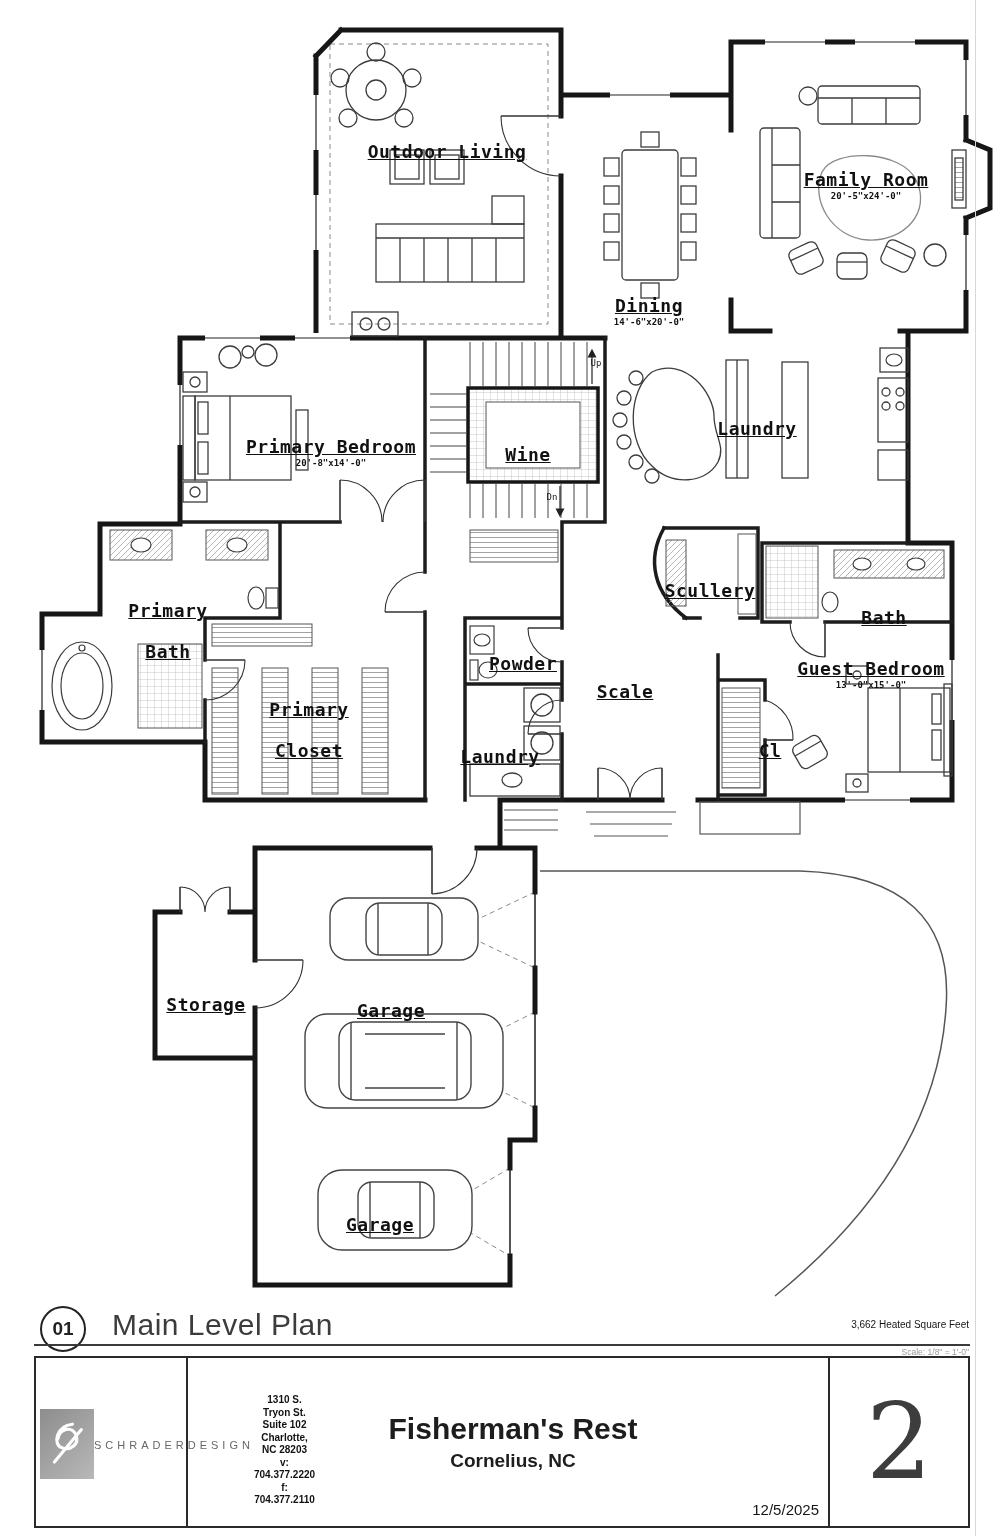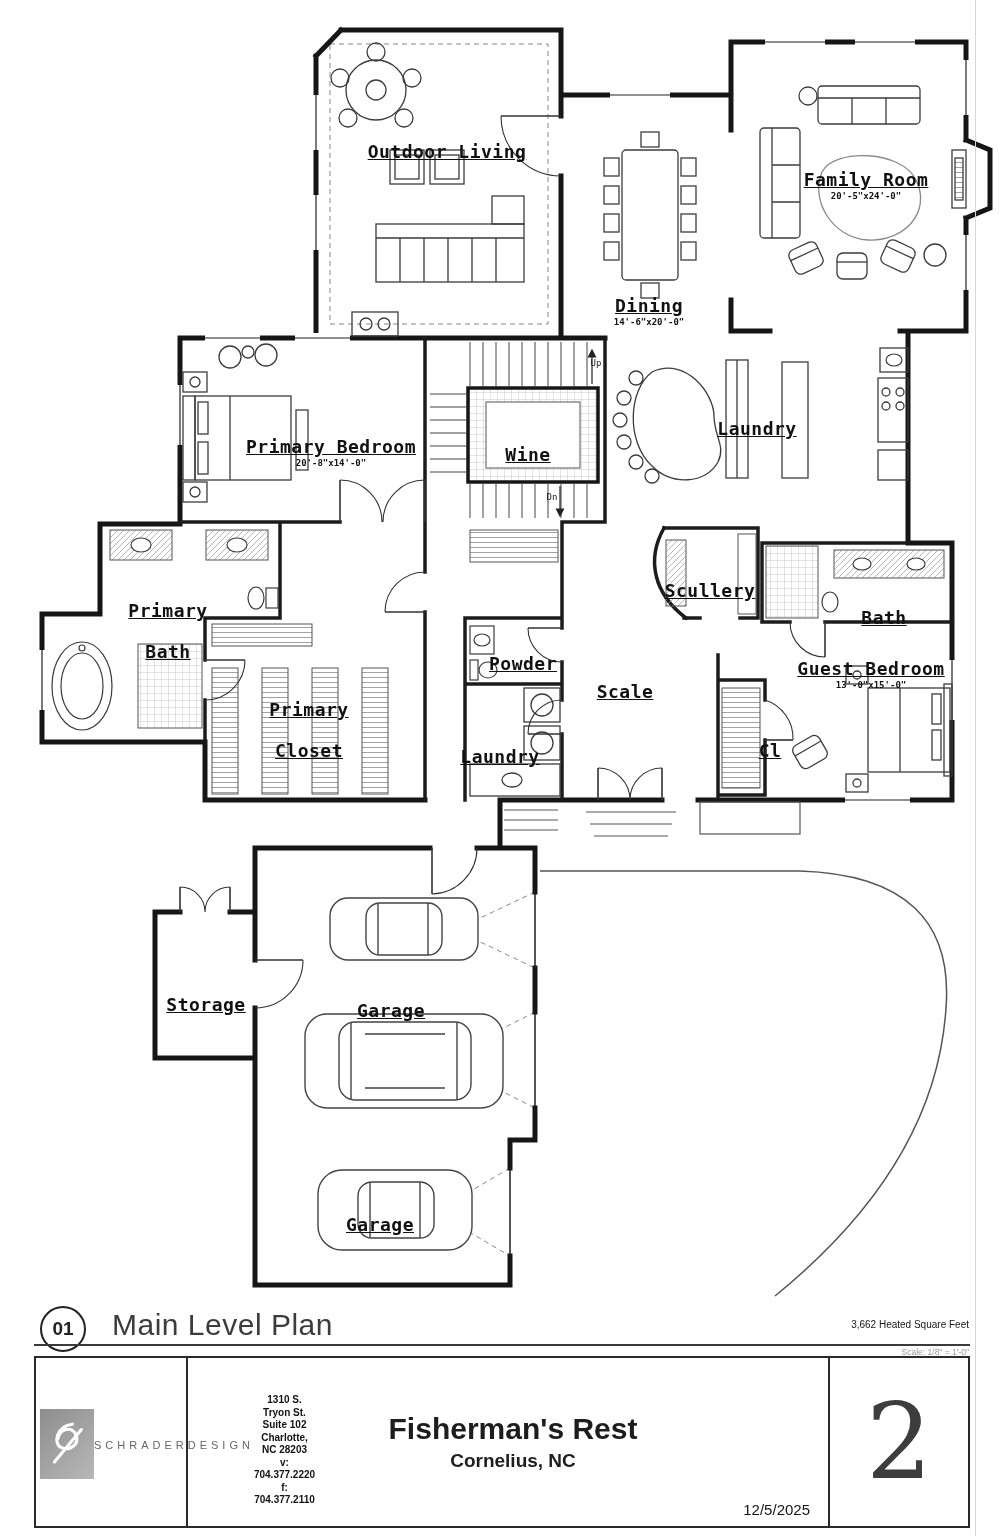--- a/index.html
+++ b/index.html
@@ -28,21 +28,21 @@
   .f-left{width:152px;border-right:2px solid #2a2a2a;box-sizing:border-box;padding:5px 4px 2px;
           display:flex;flex-direction:row;align-items:center;}
   .logo-box{width:134px;height:70px;background:linear-gradient(135deg,#8d8d8d,#b8b8b8);
             display:flex;align-items:center;justify-content:center;}
   .firm-line{font-size:11px;letter-spacing:4px;color:#666;margin-top:2px;}
   .addr{margin-top:14px;font-size:10px;font-weight:bold;color:#111;line-height:1.25;text-align:center;}
   .f-center{flex:1;position:relative;display:flex;flex-direction:column;align-items:center;
             justify-content:center;padding-left:10px;}
   .proj-name{font-size:30px;font-weight:bold;color:#1d1d1d;}
   .proj-loc{font-size:19px;color:#1d1d1d;margin-top:4px;font-weight:bold;}
-  .proj-date{position:absolute;right:18px;bottom:8px;font-size:15px;color:#161616;}
+  .proj-date{position:absolute;right:9px;bottom:8px;font-size:15px;color:#161616;}
   .f-right{width:140px;border-left:2px solid #2a2a2a;box-sizing:border-box;display:flex;
            align-items:center;justify-content:center;}
   .sheet-num{font-family:"DejaVu Serif",serif;font-size:104px;color:#3d3d3d;line-height:1;}
   .page-edge{position:absolute;left:975px;top:0;width:1px;height:1536px;background:#d8d8d8;}
 </style>
 </head>
 <body>
 
 <div class="sheet">
 

